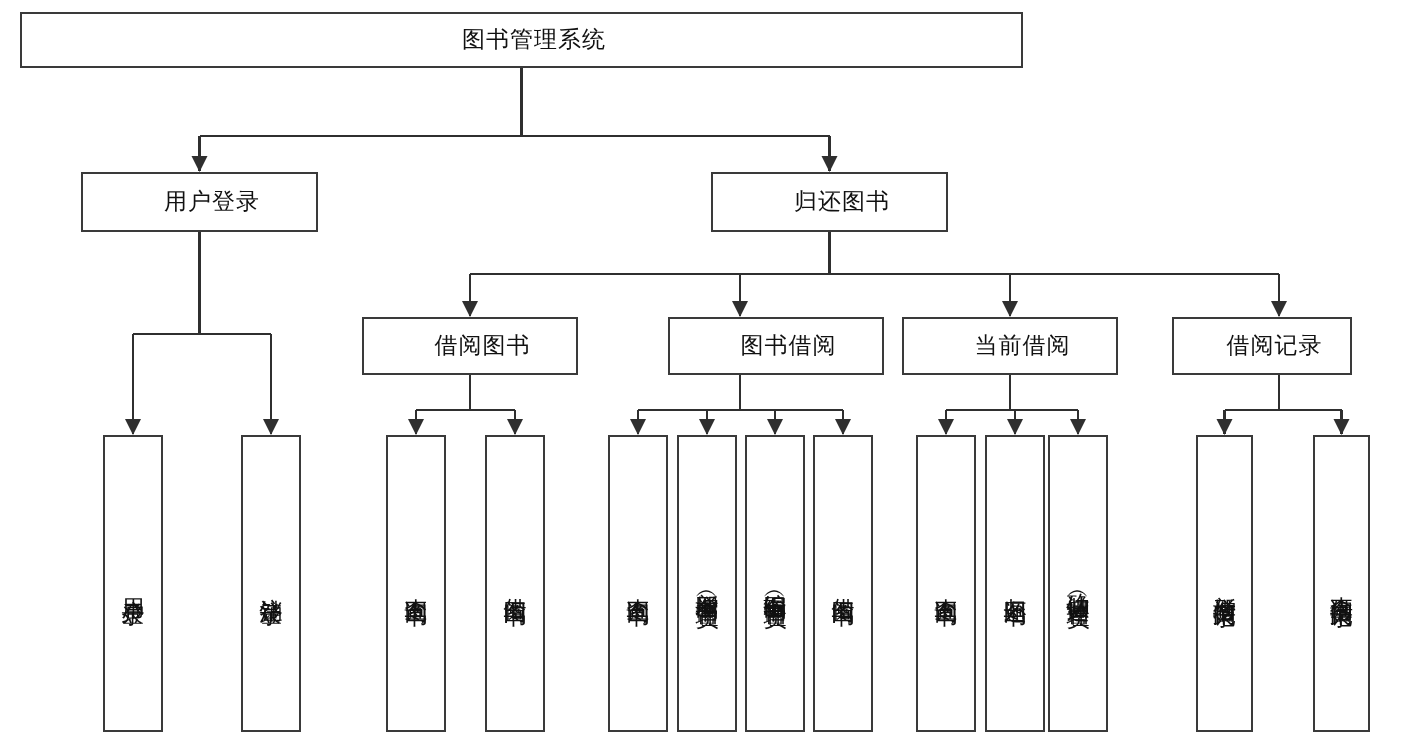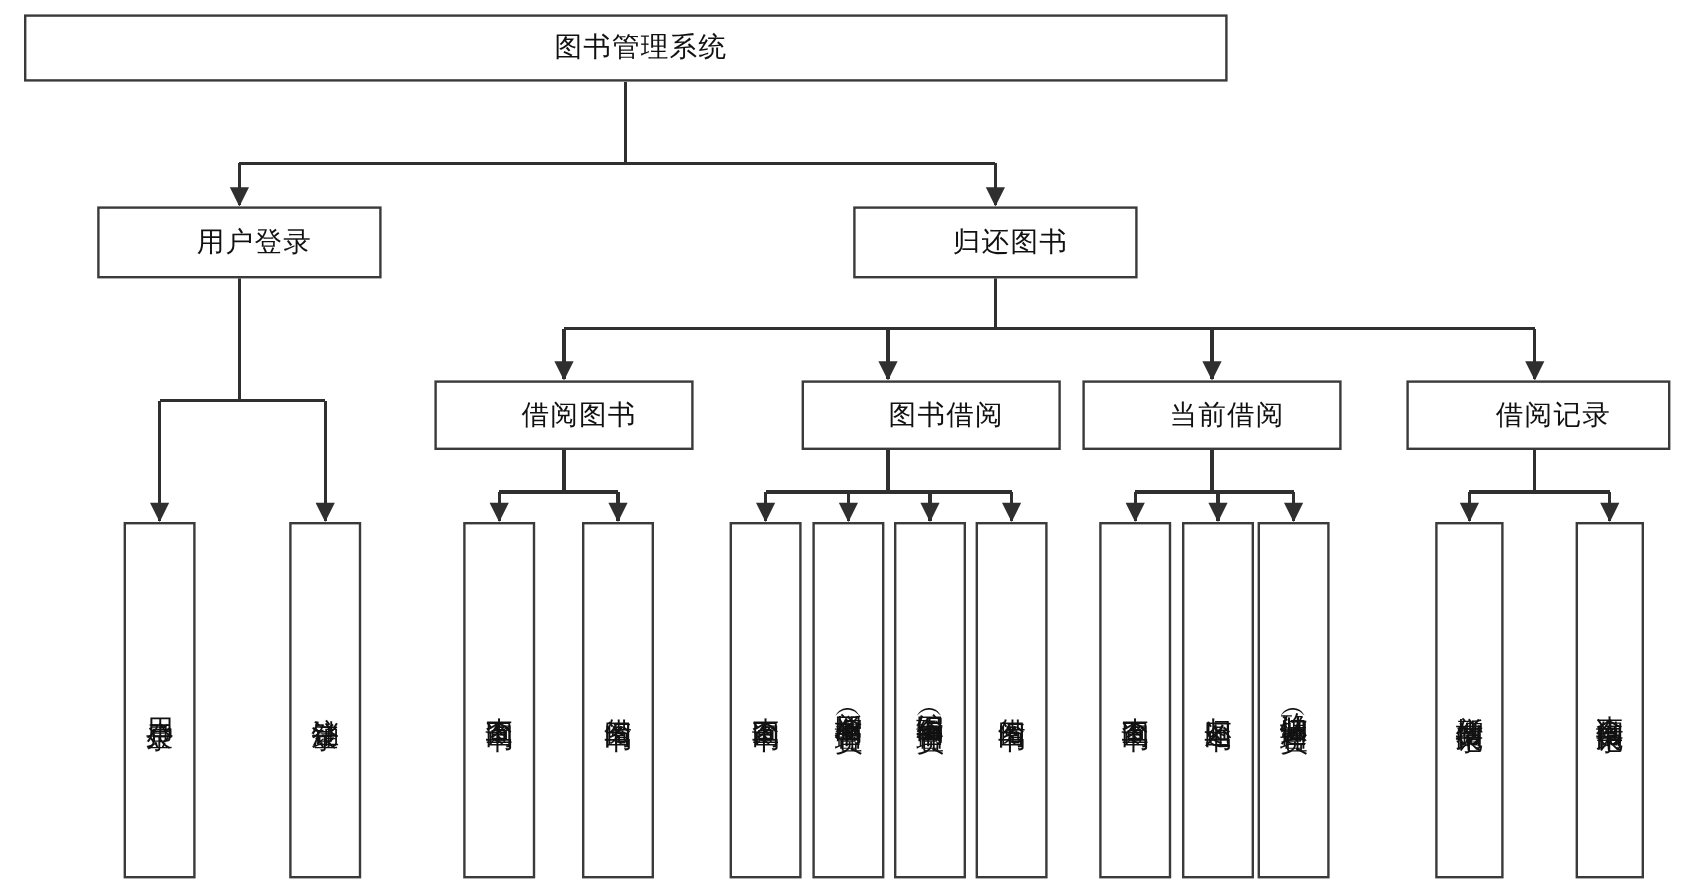--- a/index.html
+++ b/index.html
@@ -134,21 +134,21 @@
       </div>
       <div class="node horiz" style="left: 362px; top: 317px; width: 216px; height: 58px; border-color: rgb(58, 58, 58); background: rgb(255, 255, 255); color: rgb(17, 17, 17);">
         <span class="htext">借阅图书</span>
       </div>
       <div class="node horiz" style="left: 632px; top: 317px; width: 216px; height: 58px; border-color: rgb(58, 58, 58); background: rgb(255, 255, 255); color: rgb(17, 17, 17); margin-left: 36px;">
         <span class="htext">图书借阅</span>
       </div>
       <div class="node horiz" style="left: 902px; top: 317px; width: 216px; height: 58px; border-color: rgb(58, 58, 58); background: rgb(255, 255, 255); color: rgb(17, 17, 17); text-align: right;">
         <span class="htext">当前借阅</span>
       </div>
-      <div class="node horiz" style="left: 1172px; top: 317px; width: 220px; height: 58px; border-color: rgb(58, 58, 58); background: rgb(255, 255, 255); color: rgb(17, 17, 17);">
+      <div class="node horiz" style="left: 1172px; top: 317px; width: 180px; height: 58px; border-color: rgb(58, 58, 58); background: rgb(255, 255, 255); color: rgb(17, 17, 17);">
         <span class="htext">借阅记录</span>
       </div>
       <div class="node vert" style="left: 103px; top: 435px; width: 60px; height: 297px; border-color: rgb(58, 58, 58); background: rgb(255, 255, 255); color: rgb(17, 17, 17);">
         <span class="vtext">用户登录</span>
       </div>
       <div class="node vert" style="left: 241px; top: 435px; width: 60px; height: 297px; border-color: rgb(58, 58, 58); background: rgb(255, 255, 255); color: rgb(17, 17, 17);">
         <span class="vtext">注销登录</span>
       </div>
       <div class="node vert" style="left: 386px; top: 435px; width: 60px; height: 297px; border-color: rgb(58, 58, 58); background: rgb(255, 255, 255); color: rgb(17, 17, 17);">
         <span class="vtext">查询图书</span>

